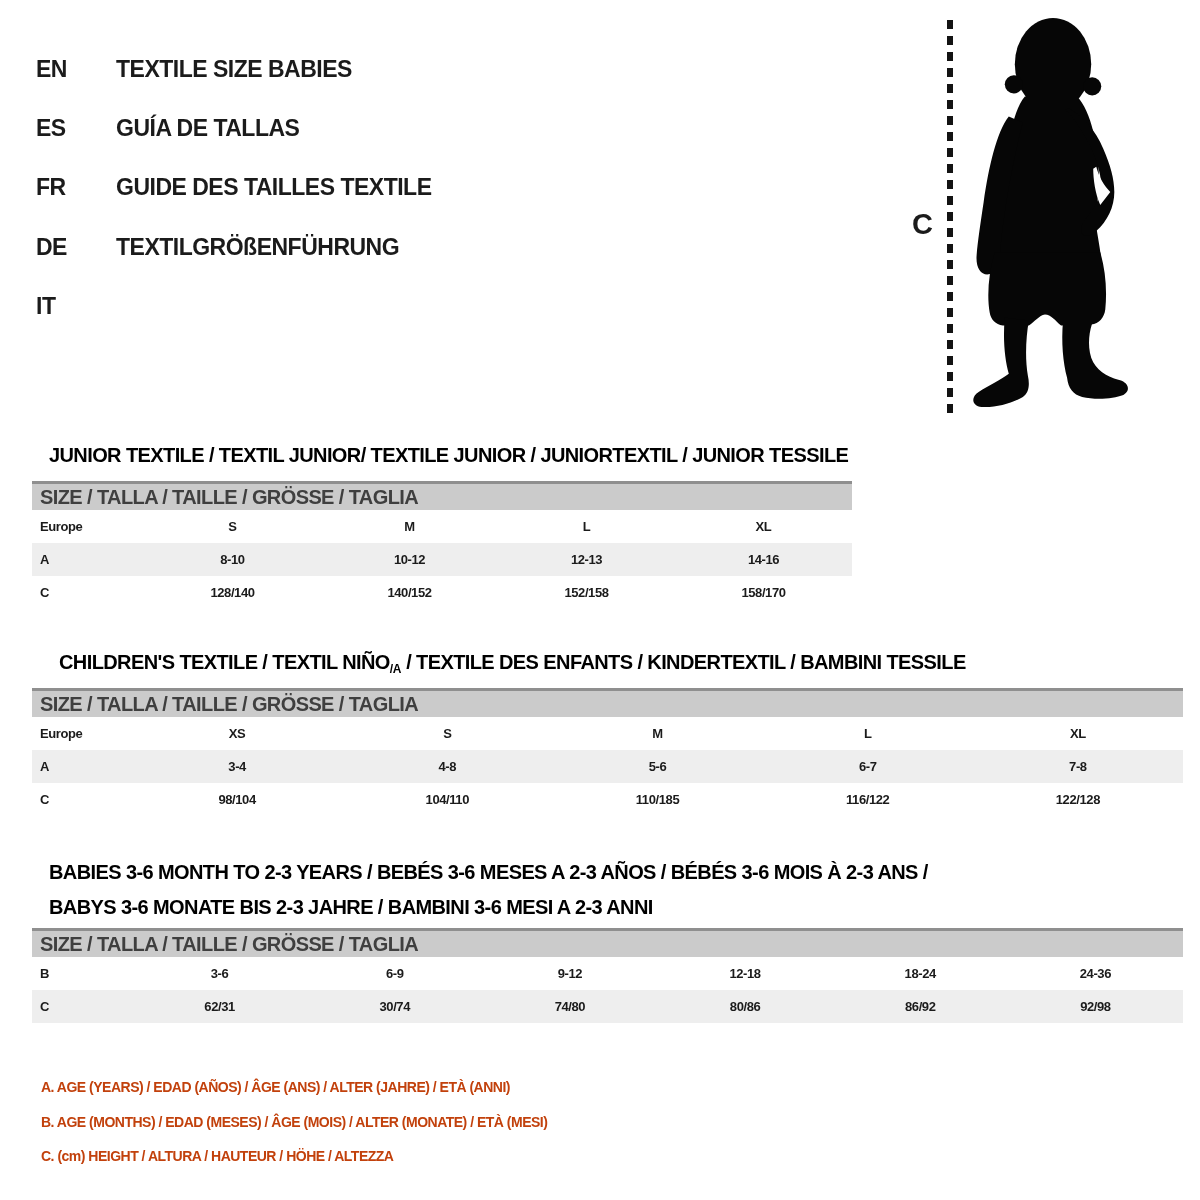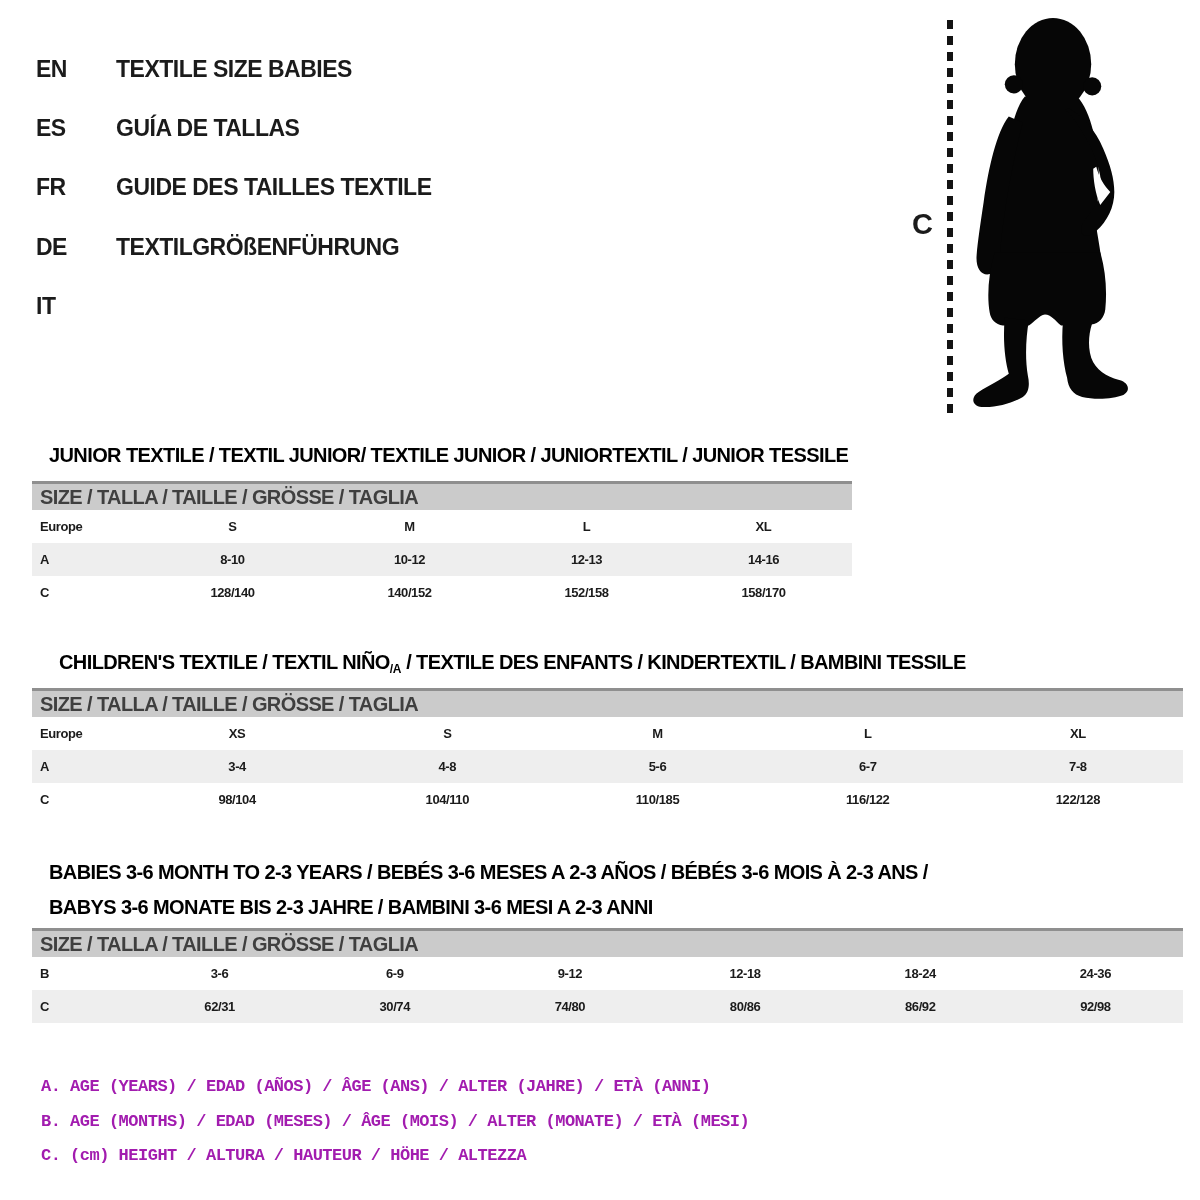--- a/index.html
+++ b/index.html
@@ -58,22 +58,22 @@
   .row-alt { background: #eeeeee; }
   .cols-4 { grid-template-columns: 112px repeat(4, 1fr); }
   .cols-5 { grid-template-columns: 100px repeat(5, 1fr); }
   .cols-6 { grid-template-columns: 100px repeat(6, 1fr); }
   .cell { text-align: center; }
   .row-label { text-align: left; padding-left: 8px; }
 
   
   .legend { position: absolute; left: 41px; top: 1070px; }
   .legend-line {
-    font-weight: bold; font-size: 17px; letter-spacing: -0.5px;
-    line-height: 34.6px; white-space: nowrap; color: #a21caf; font-family: Liberation Mono, monospace;
+    font-weight: bold; font-size: 14px; letter-spacing: -0.5px;
+    line-height: 34.6px; white-space: nowrap; color: #c2410c;
   }
 </style>
 </head>
 <body>
 
 <div class="page">
 
   <div class="lang-block">
     <div class="lang-row">
       <span class="lang-code">EN</span>

